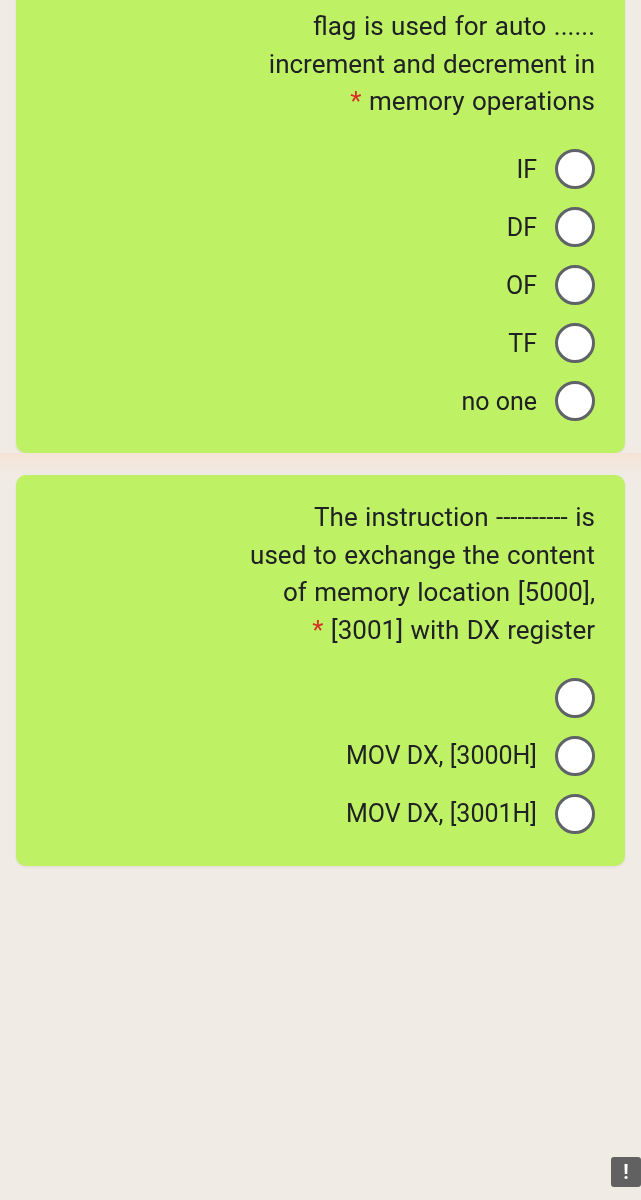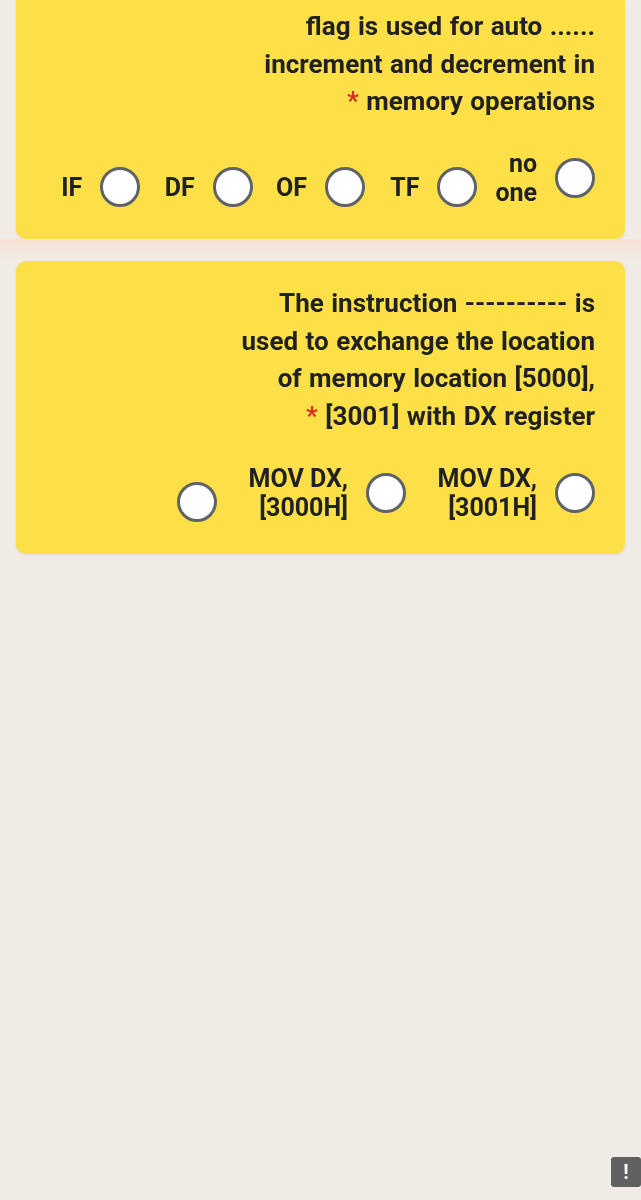--- a/index.html
+++ b/index.html
@@ -5,46 +5,45 @@
     * { box-sizing: border-box; margin: 0; padding: 0; }
     body {
       font-family: Roboto, Arial, sans-serif;
       background: #f0ebe4;
       width: 641px;
       height: 1200px;
       overflow: hidden;
       position: relative;
     }
     .card {
-      background: #fde047;
+      background: #bef264;
       border-radius: 10px;
       margin: 0 16px;
       padding: 28px 30px 32px 30px;
       box-shadow: 0 1px 3px rgba(0,0,0,0.07);
-      font-weight: bold;
     }
     .card-gap {
       height: 22px;
       background: linear-gradient(#f6e3d6 0%, #f0ebe4 100%);
       margin: 0 0 0 0;
     }
     .question {
       font-size: 26px;
       color: #202124;
       line-height: 1.45;
       text-align: right;
       margin-bottom: 28px;
       word-spacing: 1px;
     }
     .asterisk {
       color: #d93025;
     }
     .options {
       display: flex;
-      flex-direction: row;
+      flex-direction: column;
       gap: 18px;
       align-items: flex-end;
     }
     .option {
       display: flex;
       align-items: center;
       justify-content: flex-end;
       gap: 18px;
       cursor: pointer;
       width: 100%;
@@ -118,21 +117,21 @@
       <span class="radio"></span>
     </div>
   </div>
 </div>
 
 <div class="card-gap"></div>
 
 <div class="card card2">
   <div class="question">
     <span>The instruction ---------- is</span><br>
-    <span>used to exchange the location</span><br>
+    <span>used to exchange the content</span><br>
     <span>of memory location [5000],</span><br>
     <span class="asterisk">*</span>
     <span>[3001] with DX register</span>
   </div>
   <div class="options">
     <div class="option">
       <span class="radio"></span>
     </div>
     <div class="option">
       <span class="option-label">MOV DX, [3000H]</span>

